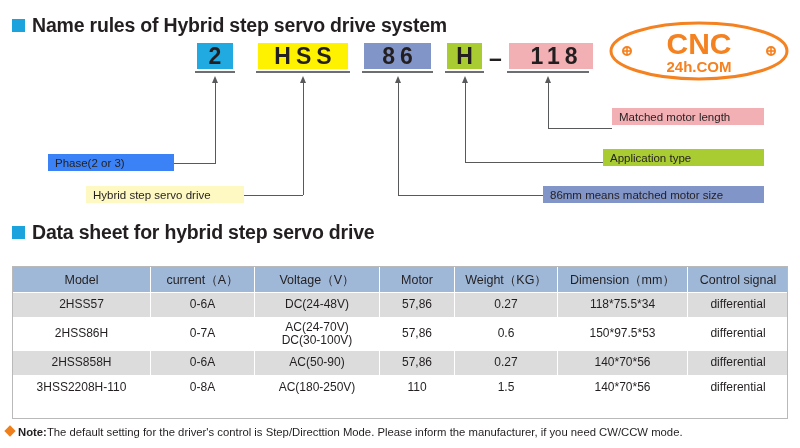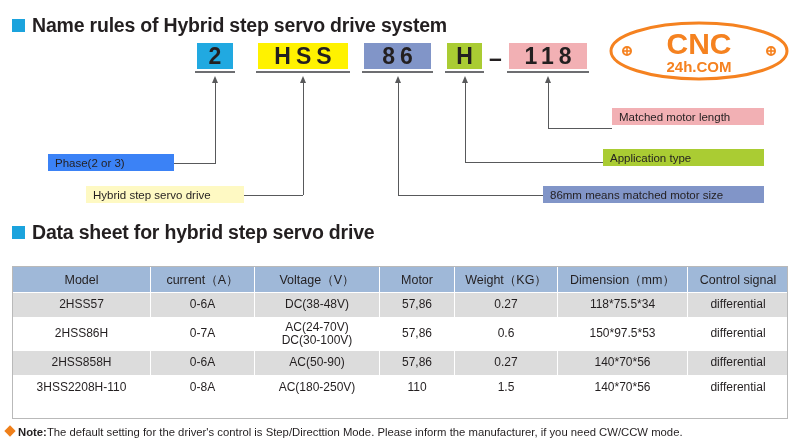--- a/index.html
+++ b/index.html
@@ -200,21 +200,21 @@
 <div class="code-underline" style="left:256px; top:71px; width:94px;"></div>
 
 <div class="code-box" style="left:364px; top:43px; width:67px; background:#8195c8;">86</div>
 <div class="code-underline" style="left:362px; top:71px; width:71px;"></div>
 
 <div class="code-box" style="left:447px; top:43px; width:35px; background:#aacc33;">H</div>
 <div class="code-underline" style="left:445px; top:71px; width:39px;"></div>
 
 <div class="code-dash" style="left:489px; top:45px;">–</div>
 
-<div class="code-box" style="left:509px; top:43px; width:78px; background:#f2b0b4;">118</div>
+<div class="code-box" style="left:509px; top:43px; width:78px; background:#f2b0b4;padding-left:6px;">118</div>
 <div class="code-underline" style="left:507px; top:71px; width:82px;"></div>
 
 <div class="lead-arrow" style="left:211.5px; top:76px;"></div>
 <div class="lead-arrow" style="left:299.5px; top:76px;"></div>
 <div class="lead-arrow" style="left:394.5px; top:76px;"></div>
 <div class="lead-arrow" style="left:461.5px; top:76px;"></div>
 <div class="lead-arrow" style="left:544.5px; top:76px;"></div>
 
 <div class="lead-v" style="left:215px; top:82px; height:82px;"></div>
 <div class="lead-h" style="left:174px; top:163px; width:41px;"></div>
@@ -264,21 +264,21 @@
       <th>Motor</th>
       <th>Weight（KG）</th>
       <th>Dimension（mm）</th>
       <th>Control signal</th>
     </tr>
   </thead>
   <tbody>
     <tr>
       <td class="col-model">2HSS57</td>
       <td>0-6A</td>
-      <td>DC(38-48V)</td>
+      <td>DC(24-48V)</td>
       <td>57,86</td>
       <td>0.27</td>
       <td>118*75.5*34</td>
       <td>differential</td>
     </tr>
     <tr class="tall">
       <td class="col-model">2HSS86H</td>
       <td>0-7A</td>
       <td class="cell-multiline">AC(24-70V)
 DC(30-100V)</td>

